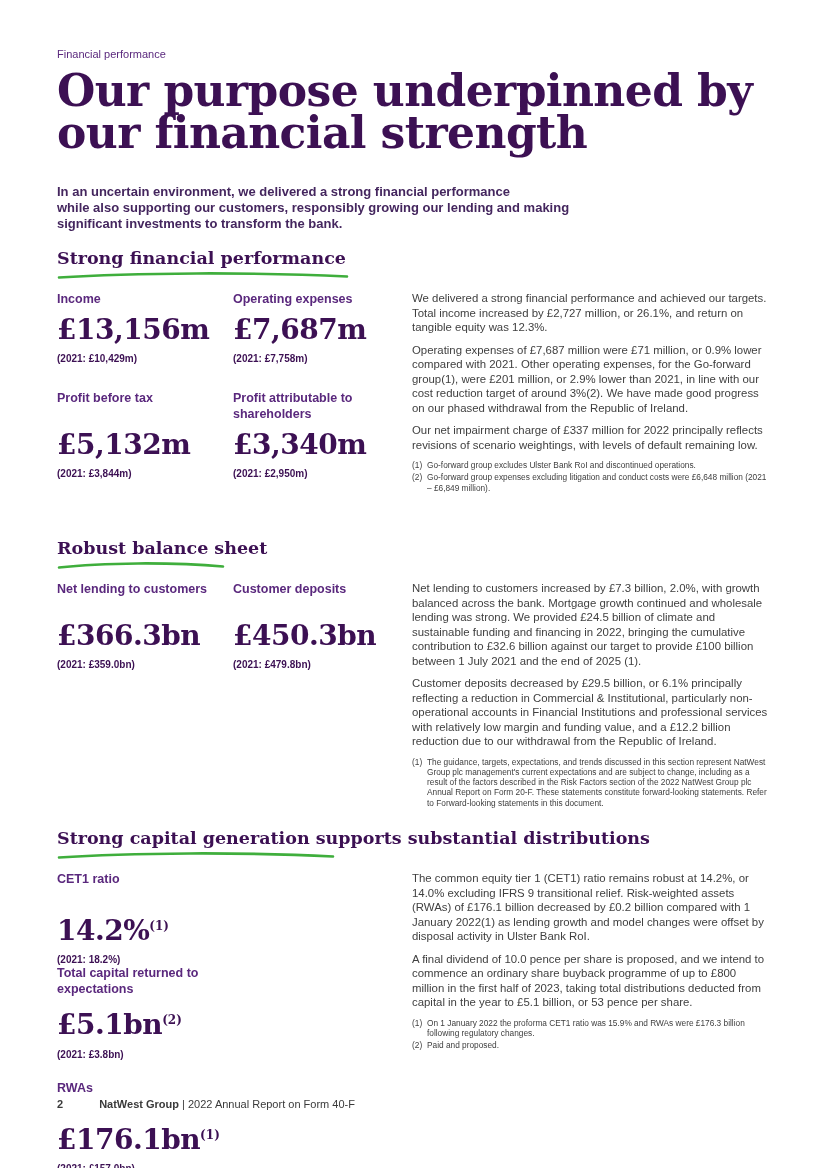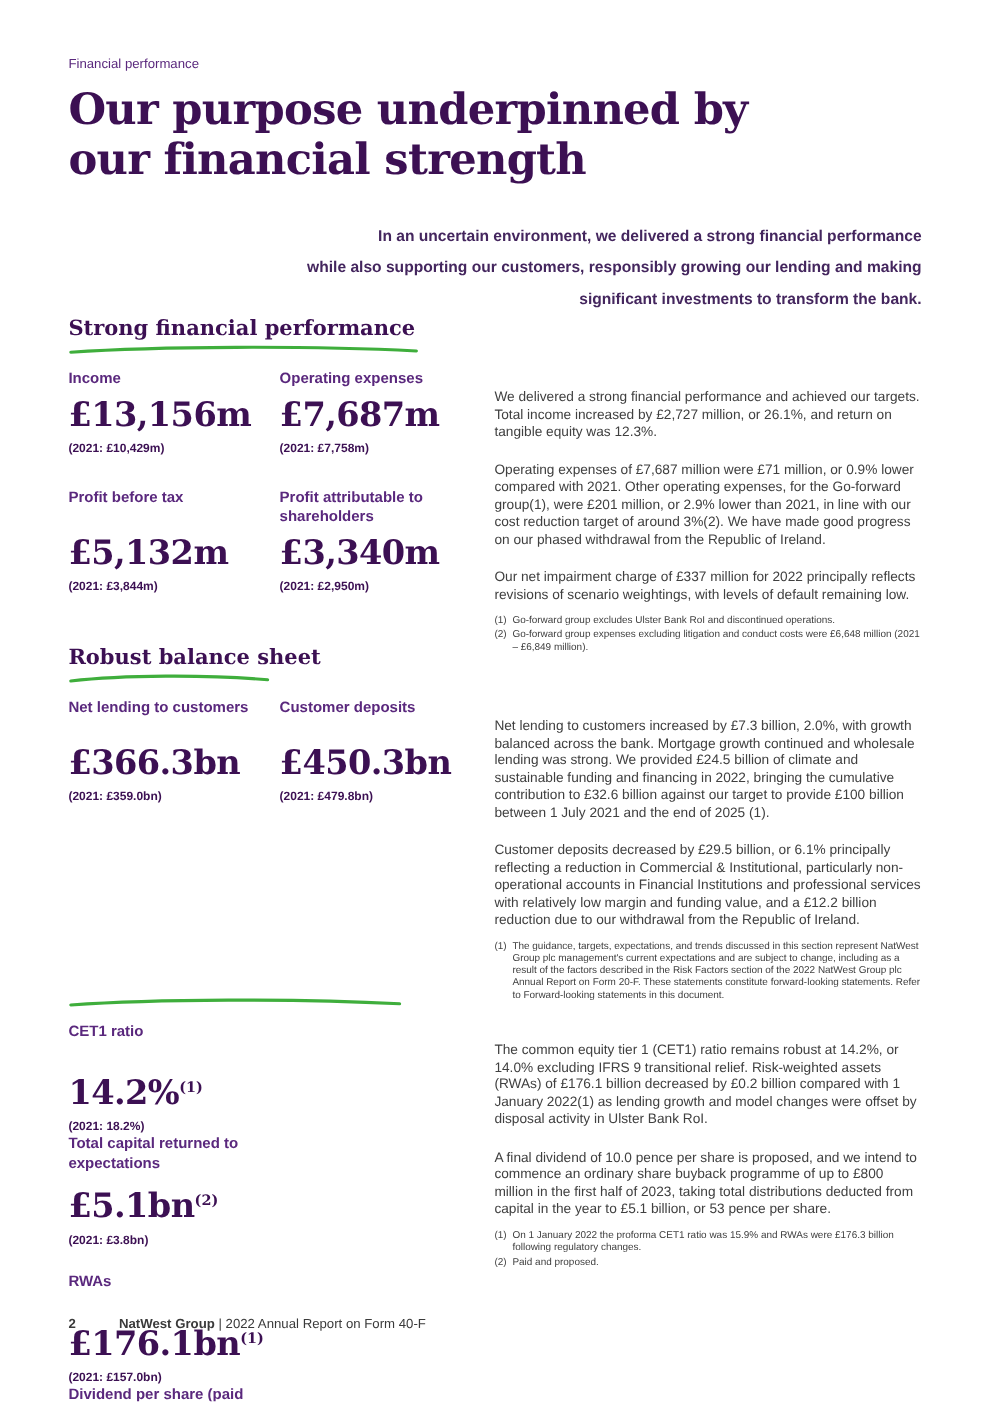--- a/index.html
+++ b/index.html
@@ -17,28 +17,28 @@
     background:#ffffff;overflow:hidden;
     font-family:"Liberation Sans",sans-serif;
   }
   .abs{position:absolute;left:57px;right:57px;}
 
   .eyebrow{top:48px;font-size:11px;color:var(--purple,#5a287d);}
   .title{
     top:70px;
     font-family:"DejaVu Serif",serif;font-weight:700;
     color:var(--dark_purple,#3c1053);
-    font-size:36px;line-height:42px;letter-spacing:-0.6px;
+    font-size:44px;line-height:42px;letter-spacing:-0.6px;
   }
   .intro{
-    top:184px;font-size:13px;font-weight:700;line-height:26px;
-    color:var(--intro,#44265e);white-space:pre-line;text-align:right;
-  }
-
-  .sec1{top:264px;}
+    top:184px;font-size:13px;font-weight:700;line-height:16px;
+    color:var(--intro,#44265e);white-space:pre-line;
+  }
+
+  .sec1{top:248px;}
   .sec2{top:538px;}
   .sec3{top:828px;}
 
   h2.sec-heading{
     margin:0;font-family:"DejaVu Serif",serif;font-weight:700;
     color:var(--dark_purple,#3c1053);font-size:17.5px;line-height:20px;
   }
   .underline{display:block;margin-top:3px;color:var(--green,#3fae3c);}
 
   .sec-body{display:flex;margin-top:11px;}
@@ -54,21 +54,21 @@
   }
   .row-tall .stat-label{min-height:32px;}
   .stat-value{
     font-family:"DejaVu Serif",serif;font-weight:700;
     font-size:28px;line-height:30px;letter-spacing:-0.5px;
     color:var(--dark_purple,#3c1053);margin-bottom:8px;white-space:nowrap;
   }
   .stat-value sup{font-size:12px;letter-spacing:0;}
   .stat-prior{font-size:10px;font-weight:700;color:var(--dark_purple,#3c1053);white-space:nowrap;}
 
-  .text-col p{margin:17px 0 8px;font-size:11.4px;line-height:14.5px;color:var(--body_text,#404040);}
+  .text-col p{margin:0 0 8px;font-size:11.4px;line-height:14.5px;color:var(--body_text,#404040);}
   .footnotes{margin-top:4px;}
   .footnote{display:flex;font-size:8.3px;line-height:10.3px;color:var(--body_text,#404040);margin-bottom:2px;}
   .fn-marker{flex:0 0 15px;}
   .fn-text{flex:1;}
 
   .footer{top:1098px;font-size:11px;color:var(--footer,#3a3a3a);}
   .footer .pg{font-weight:700;margin-right:36px;}
   .footer .brand{font-weight:700;}
 </style>
 </head>
@@ -164,20 +164,21 @@
           <div class="footnote">
             <span class="fn-marker">(1)</span>
             <span class="fn-text">The guidance, targets, expectations, and trends discussed in this section represent NatWest Group plc management's current expectations and are subject to change, including as a result of the factors described in the Risk Factors section of the 2022 NatWest Group plc Annual Report on Form 20-F. These statements constitute forward-looking statements. Refer to Forward-looking statements in this document.</span>
           </div>
         </div>
       </div>
     </div>
   </div>
 
   <div class="abs sec3">
+    <h2 class="sec-heading">Strong capital generation supports substantial distributions</h2>
     <svg class="underline" width="278" height="9" viewBox="0 0 278 9">
       <path d="M2 6.5 C 72 1.5, 190 1, 276 5.5" stroke="currentColor" stroke-width="2.6" fill="none" stroke-linecap="round"></path>
     </svg>
     <div class="sec-body">
       <div class="stats-col">
         <div class="stats-row row-tall">
           <div class="stat">
             <div class="stat-label">CET1 ratio</div>
             <div class="stat-value"><span>14.2%</span><sup>(1)</sup></div>
             <div class="stat-prior">(2021: 18.2%)</div>

